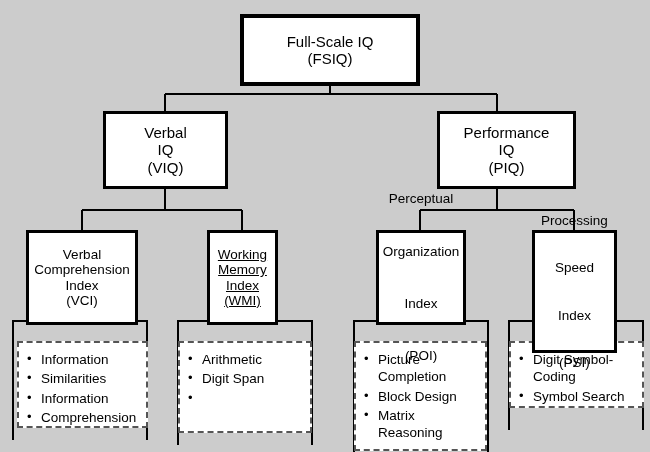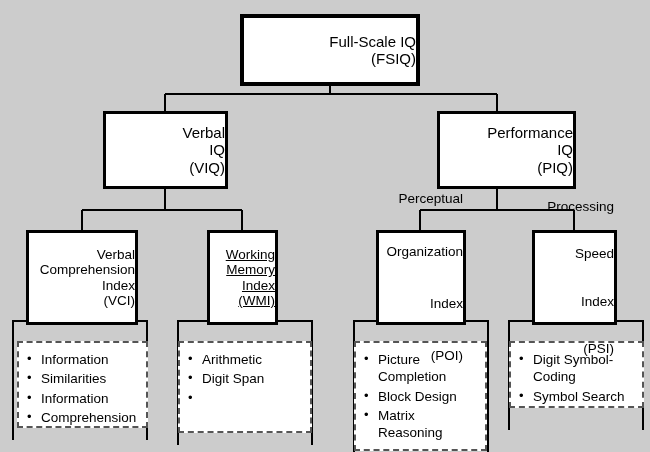--- a/index.html
+++ b/index.html
@@ -27,41 +27,41 @@
     height: 452px;
     pointer-events: none;
   }
   .node {
     position: absolute;
     background: #ffffff;
     border: 3px solid #000000;
     box-sizing: border-box;
     display: flex;
     flex-direction: column;
-    align-items: flex-end;
+    align-items: center;
     justify-content: center;
     text-align: center;
     color: #000000;
     line-height: 1.14;
     z-index: 5;
   }
   .node.root {
     border-width: 4px;
   }
   .node .line {
     display: block;
     white-space: nowrap;
   }
   .node-root { left: 240px; top: 14px; width: 180px; height: 72px; font-size: 15px; }
   .node-viq  { left: 103px; top: 111px; width: 125px; height: 78px; font-size: 15px; }
   .node-piq  { left: 437px; top: 111px; width: 139px; height: 78px; font-size: 15px; }
   .node-vci  { left: 26px;  top: 230px; width: 112px; height: 95px; font-size: 13.5px; }
   .node-wmi  { left: 207px; top: 230px; width: 71px;  height: 95px; font-size: 13.5px; text-decoration: underline; }
   .node-poi  { left: 376px; top: 230px; width: 90px;  height: 95px; font-size: 13.5px; gap: 37px; }
-  .node-psi  { left: 532px; top: 230px; width: 85px;  height: 95px; font-size: 13.5px; gap: 32px; }
+  .node-psi  { left: 532px; top: 230px; width: 85px;  height: 123px; font-size: 13.5px; gap: 32px; }
 
   
   .bracket {
     position: absolute;
     border: 2px solid #000000;
     border-bottom: none;
     box-sizing: border-box;
     background: transparent;
     z-index: 2;
   }

